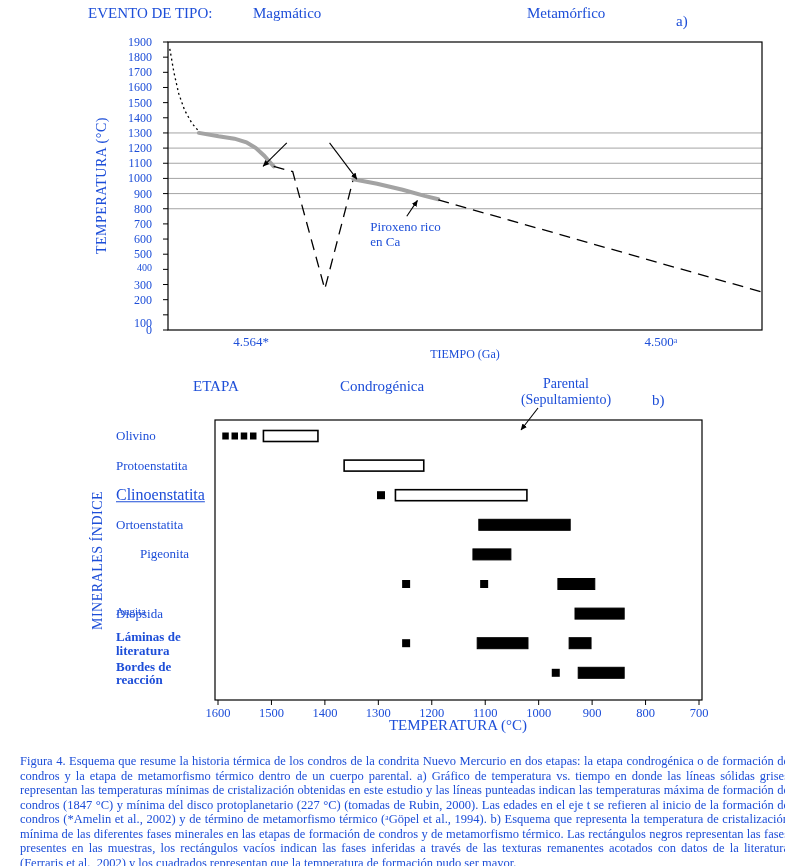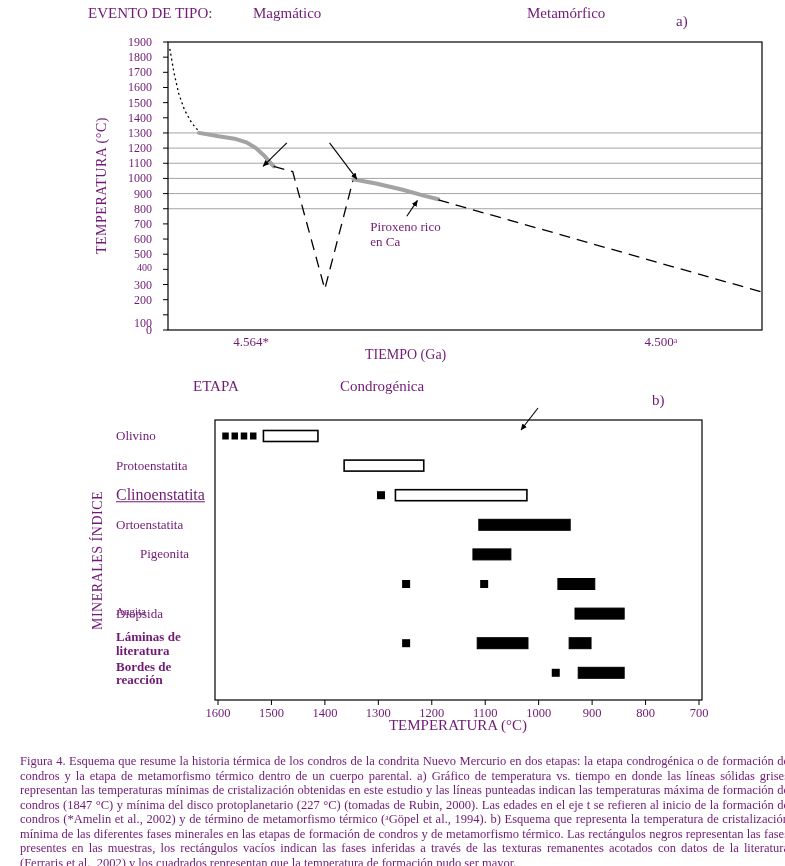--- a/index.html
+++ b/index.html
@@ -1,16 +1,16 @@
 <!DOCTYPE html>
 <html><head>
 <meta charset="utf-8">
 <style>
   html,body{margin:0;padding:0;background:#fff;}
-  #page{position:relative;width:785px;height:866px;background:#fff;color:#701a75;
+  #page{position:relative;width:785px;height:866px;background:#fff;color:#1d4ed8;
         font-family:"Liberation Serif", serif;overflow:hidden;}
   #page svg{position:absolute;overflow:visible;}
   .abs{position:absolute;}
   .hdr{font-size:15px;}
   .vlabel{position:absolute;writing-mode:vertical-rl;transform:rotate(180deg);
           text-align:center;white-space:nowrap;font-size:14px;letter-spacing:0.5px;}
   .caption{position:absolute;left:8px;top:742px;width:769px;margin:12px;
            font-size:12.5px;line-height:14.5px;text-align:justify;}
 </style>
 </head>
@@ -59,24 +59,28 @@
       <line x1="7" x2="12" y1="6" y2="6" stroke="#000" stroke-width="1"></line>
       <polyline fill="none" points="13.8,12.8 17.9,36.3 22.7,57.5 28.6,74.2 35.8,87.1 42.9,95.4" stroke="#000" stroke-width="1.3" stroke-dasharray="2 3"></polyline>
       <polyline fill="none" points="42.9,96.9 62.5,100.3 78.5,102.7 90.4,106.3 99.9,112.1 108.2,119.7 114.2,126.5 117.7,130.3" stroke="#a3a3a3" stroke-width="4" stroke-linecap="round"></polyline>
       <polyline fill="none" points="117.7,130.3 136.7,135.6 168.8,253.1 197.3,143.2" stroke="#000" stroke-width="1.3" stroke-dasharray="11 7"></polyline>
       <polyline fill="none" points="197.3,143.2 221.1,147.7 246.6,153.8 268.6,159.9 282.3,163.3" stroke="#a3a3a3" stroke-width="4" stroke-linecap="round"></polyline>
       <polyline fill="none" points="282.3,163.9 606.0,256.1" stroke="#000" stroke-width="1.3" stroke-dasharray="11 7"></polyline>
       <line x1="130.8" y1="106.8" x2="107.04" y2="130.29473684210527" stroke="#000" stroke-width="1.1" marker-end="url(#arrA)"></line>
       <line x1="173.568" y1="106.8" x2="200.892" y2="143.17894736842103" stroke="#000" stroke-width="1.1" marker-end="url(#arrA)"></line>
       <line x1="250.788" y1="180.31578947368422" x2="261.48" y2="164.4" stroke="#000" stroke-width="1.1" marker-end="url(#arrA)"></line>
     </svg>
-  <div class="abs" style="left:365px;top:347px;width:200px;text-align:left;font-size:14px;">TIEMPO (Ga)</div>
+  <div class="abs" style="left:365px;top:347px;width:200px;text-align:center;font-size:12px;">TIEMPO (Ga)</div>
 
   <span class="abs hdr" style="left:193px;top:378px;">ETAPA</span>
   <span class="abs hdr" style="left:298px;top:378px;margin-left:42px;">Condrogénica</span>
+  <div class="abs" style="left:498px;top:376px;width:136px;text-align:center;font-size:14px;line-height:16px;">
+    <div>Parental</div>
+    <div>(Sepultamiento)</div>
+  </div>
   <span class="abs hdr" style="left:652px;top:392px;">b)</span>
   <svg style="left:503px;top:407px;" width="44" height="30">
     <defs>
       <marker id="arrB" markerWidth="7" markerHeight="7" refX="5.5" refY="2.6" orient="auto">
         <path d="M0,0 L5.8,2.6 L0,5.2 Z" fill="#000"></path>
       </marker>
     </defs>
     <line x1="35" y1="1" x2="18" y2="23" stroke="#000" stroke-width="1.1" marker-end="url(#arrB)"></line>
   </svg>
 

